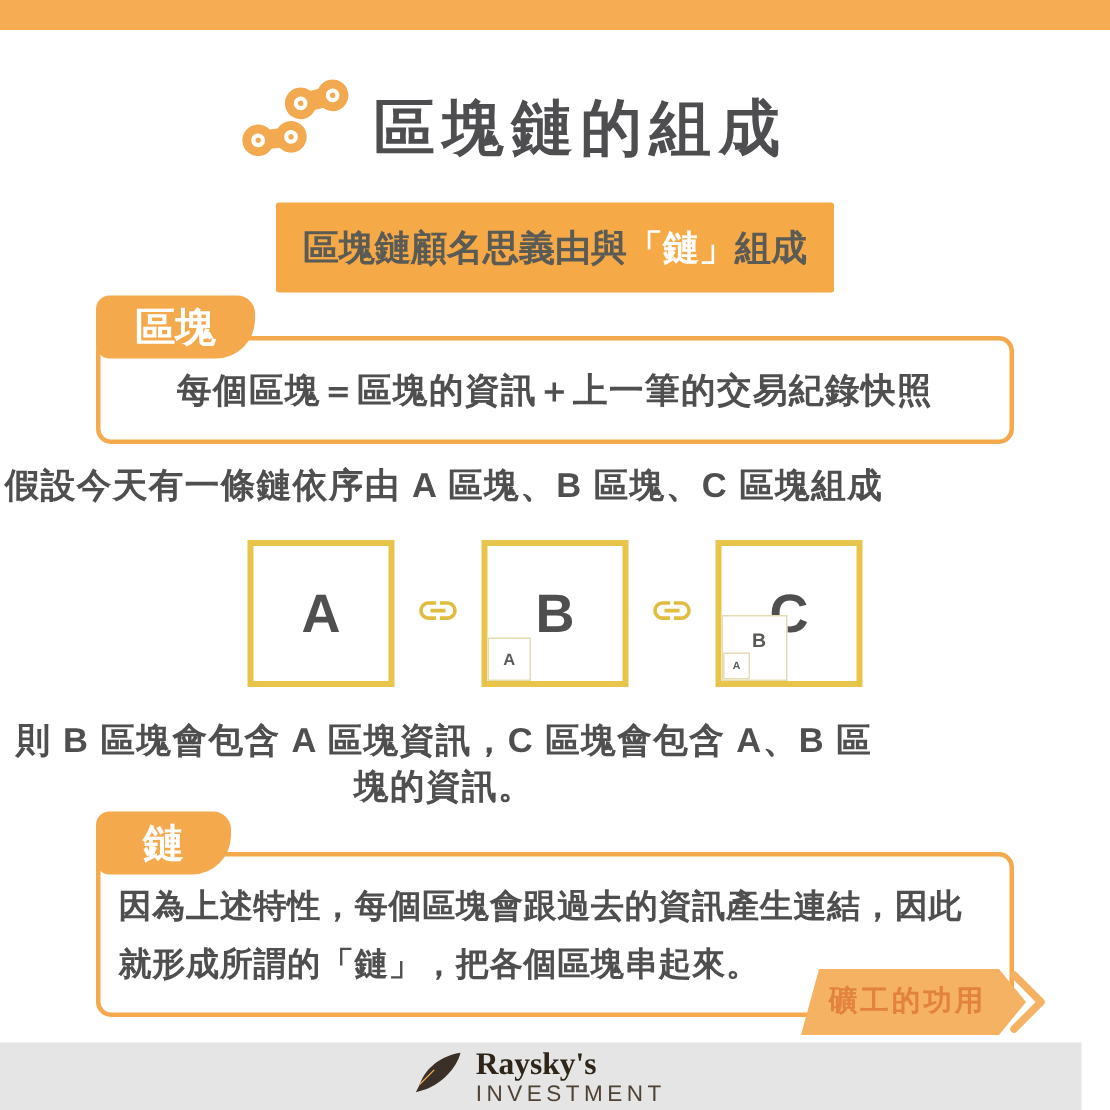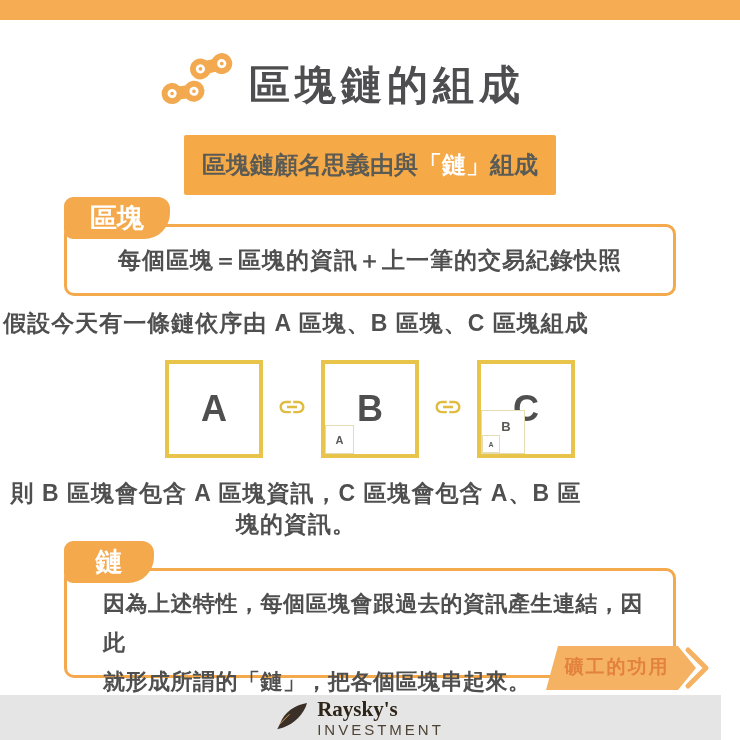--- a/index.html
+++ b/index.html
@@ -44,24 +44,24 @@
   .link-svg{flex:none;margin:0 8px;}
   .inner-sq{position:absolute;background:#fff;border:1.5px solid #E5DCB2;
     display:flex;align-items:center;justify-content:center;color:#5A5A58;}
   .inner-b-of-c{left:0;bottom:0;width:42px;height:42px;font-size:13px;}
   .inner-a-of-b{left:0;bottom:0;width:27px;height:27px;font-size:11px;}
   .inner-a-of-c{left:0;bottom:0;width:16px;height:16px;font-size:7px;}
   .inner-b-label{position:relative;top:-6px;left:3px;}
 
   .box-chain{top:568px;height:104px;}
   .box-chain .section-tab{width:90px;}
-  .chain-text{padding:13px 22px 0 36px;font-size:22px;font-weight:700;color:#4F4F50;
+  .chain-text{padding:13px 22px 0 12px;font-size:22px;font-weight:700;color:#4F4F50;
     line-height:1.78;letter-spacing:0.5px;}
 
-  .miner-tab{position:absolute;top:645px;right:18px;width:192px;height:46px;z-index:5;}
+  .miner-tab{position:absolute;top:645px;right:30px;width:192px;height:46px;z-index:5;}
   .miner-label{position:absolute;top:0;left:24px;width:126px;height:44px;
     display:flex;align-items:center;justify-content:center;
     font-size:19px;font-weight:700;color:#E2823E;letter-spacing:2px;}
 </style>
 </head>
 <body>
 
 <div class="top-band"></div>
 
 <div class="header">

